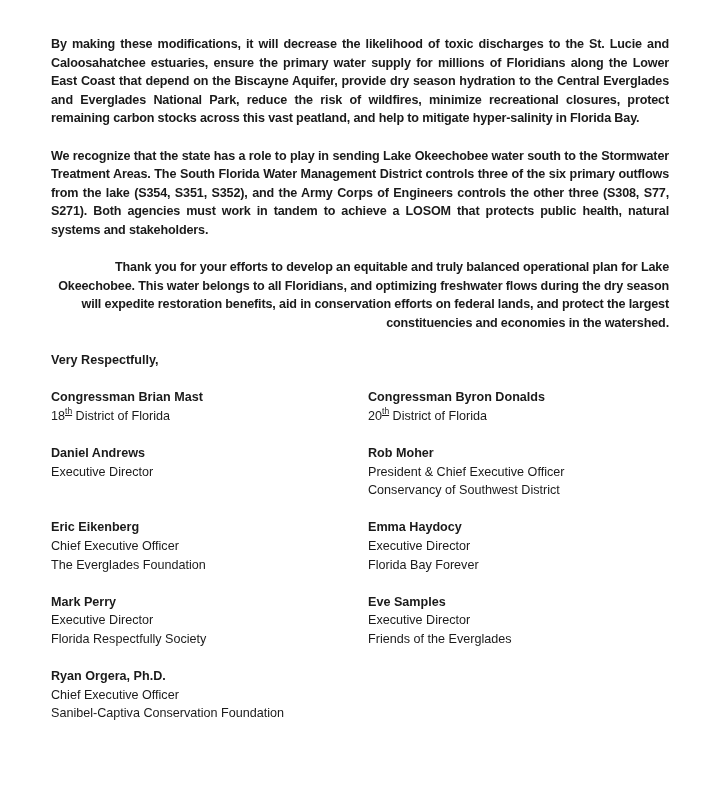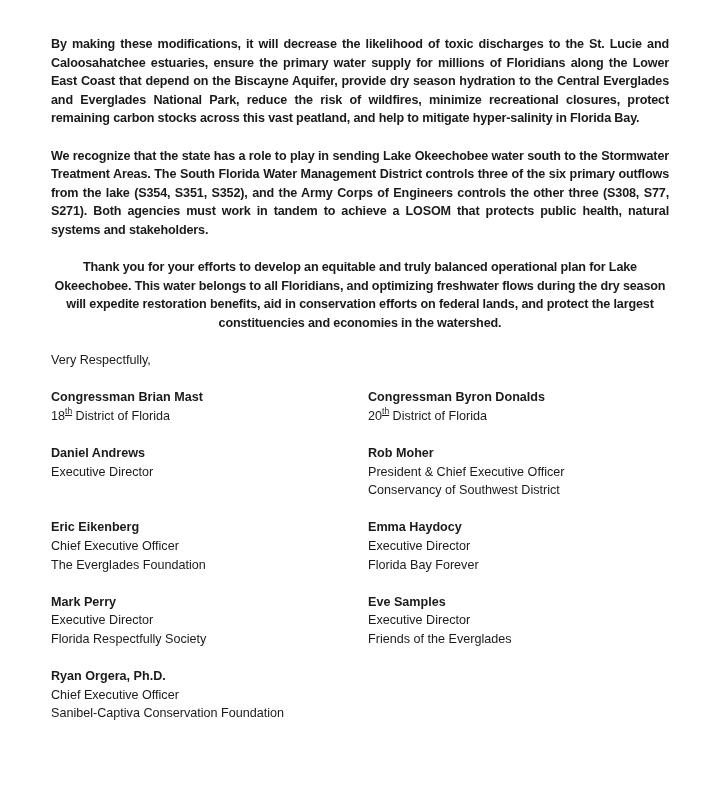--- a/index.html
+++ b/index.html
@@ -23,24 +23,25 @@
       font-size: 12.6px;
       line-height: 18.6px;
     }
     .para {
       margin: 0 0 18.6px 0;
       text-align: justify;
       letter-spacing: -0.15px;
       font-weight: bold;
     }
     .para.ragged {
-      text-align: center;
+      text-align: right;
     }
     .closing {
       margin: 0 0 18.6px 0;
+      font-weight: bold;
     }
     .sig-grid {
       display: grid;
       grid-template-columns: 317px 301px;
       row-gap: 18.6px;
       margin-top: 8px;
     }
     .sig {
       display: flex;
       flex-direction: column;

